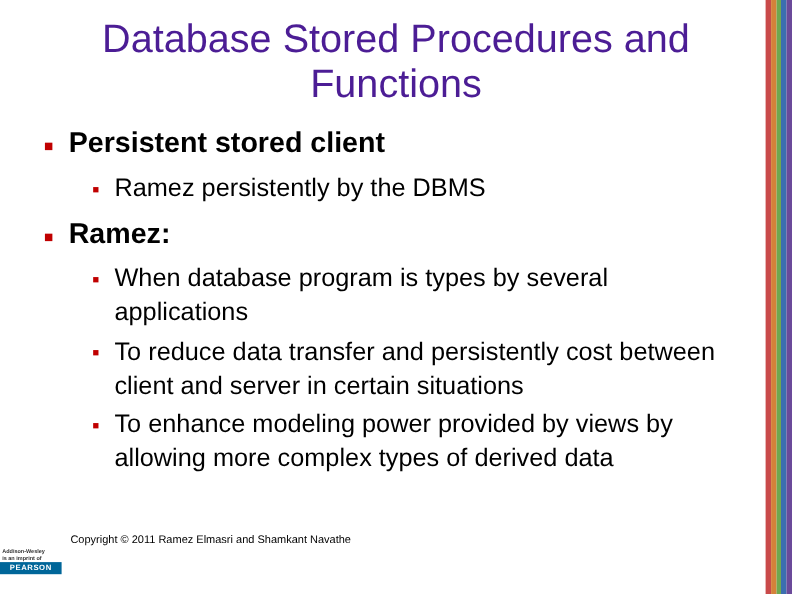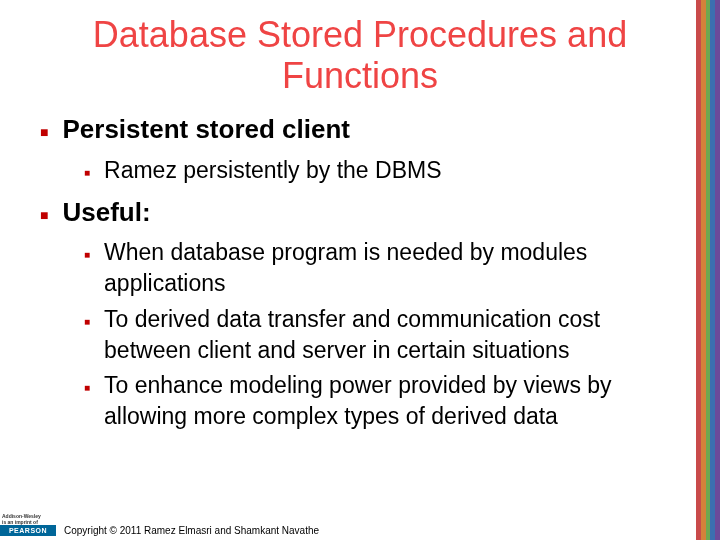--- a/index.html
+++ b/index.html
@@ -14,21 +14,21 @@
   .slide {
     width: 100%;
     height: 100%;
     position: relative;
   }
   .title {
     font-size: 36px;
     font-weight: 400;
     text-align: center;
     padding: 14px 60px 8px 60px;
-    color: #ef4444;
+    color: #4c1d95;
     line-height: 1.15;
   }
   .content {
     padding: 8px 40px 0 40px;
   }
   .l1 {
     list-style: none;
     margin-bottom: 8px;
   }
   .l1-item {
@@ -77,26 +77,26 @@
     display: flex;
   }
   .stripe { flex: 1; height: 100%; }
   .s1 { background: #c94a4a; }
   .s2 { background: #d4823a; }
   .s3 { background: #6fa84f; }
   .s4 { background: #3b6fb0; }
   .s5 { background: #6b4a9a; }
   .footer {
     position: absolute;
-    bottom: 4px;
+    bottom: 18px;
     left: 0;
     right: 24px;
     height: 36px;
     display: flex;
-    align-items: flex-end;
+    align-items: flex-start;
   }
   .logo-area {
     width: 56px;
     height: 36px;
     display: flex;
     flex-direction: column;
     justify-content: flex-end;
   }
   .aw-label {
     font-size: 5px;
@@ -146,31 +146,31 @@
     <ul class="l2">
       <li class="l2-item">
         <span class="l2-bullet">■</span>
         <span>Ramez persistently by the DBMS</span>
       </li>
     </ul>
 
     <ul class="l1">
       <li class="l1-item">
         <span class="l1-bullet">■</span>
-        <span>Useful:</span>
+        <span>Ramez:</span>
       </li>
     </ul>
     <ul class="l2">
       <li class="l2-item">
         <span class="l2-bullet">■</span>
-        <span>When database program is needed by modules applications</span>
+        <span>When database program is types by several applications</span>
       </li>
       <li class="l2-item">
         <span class="l2-bullet">■</span>
-        <span>To derived data transfer and communication cost between client and server in certain situations</span>
+        <span>To reduce data transfer and persistently cost between client and server in certain situations</span>
       </li>
       <li class="l2-item">
         <span class="l2-bullet">■</span>
         <span>To enhance modeling power provided by views by allowing more complex types of derived data</span>
       </li>
     </ul>
 
   </div>
 
   <div class="footer">

